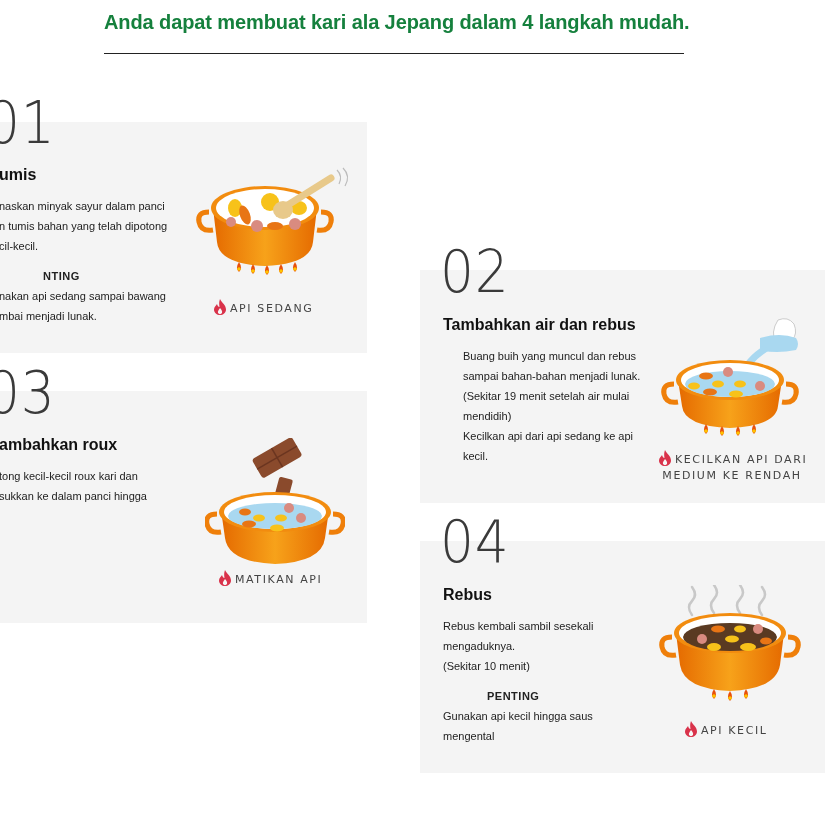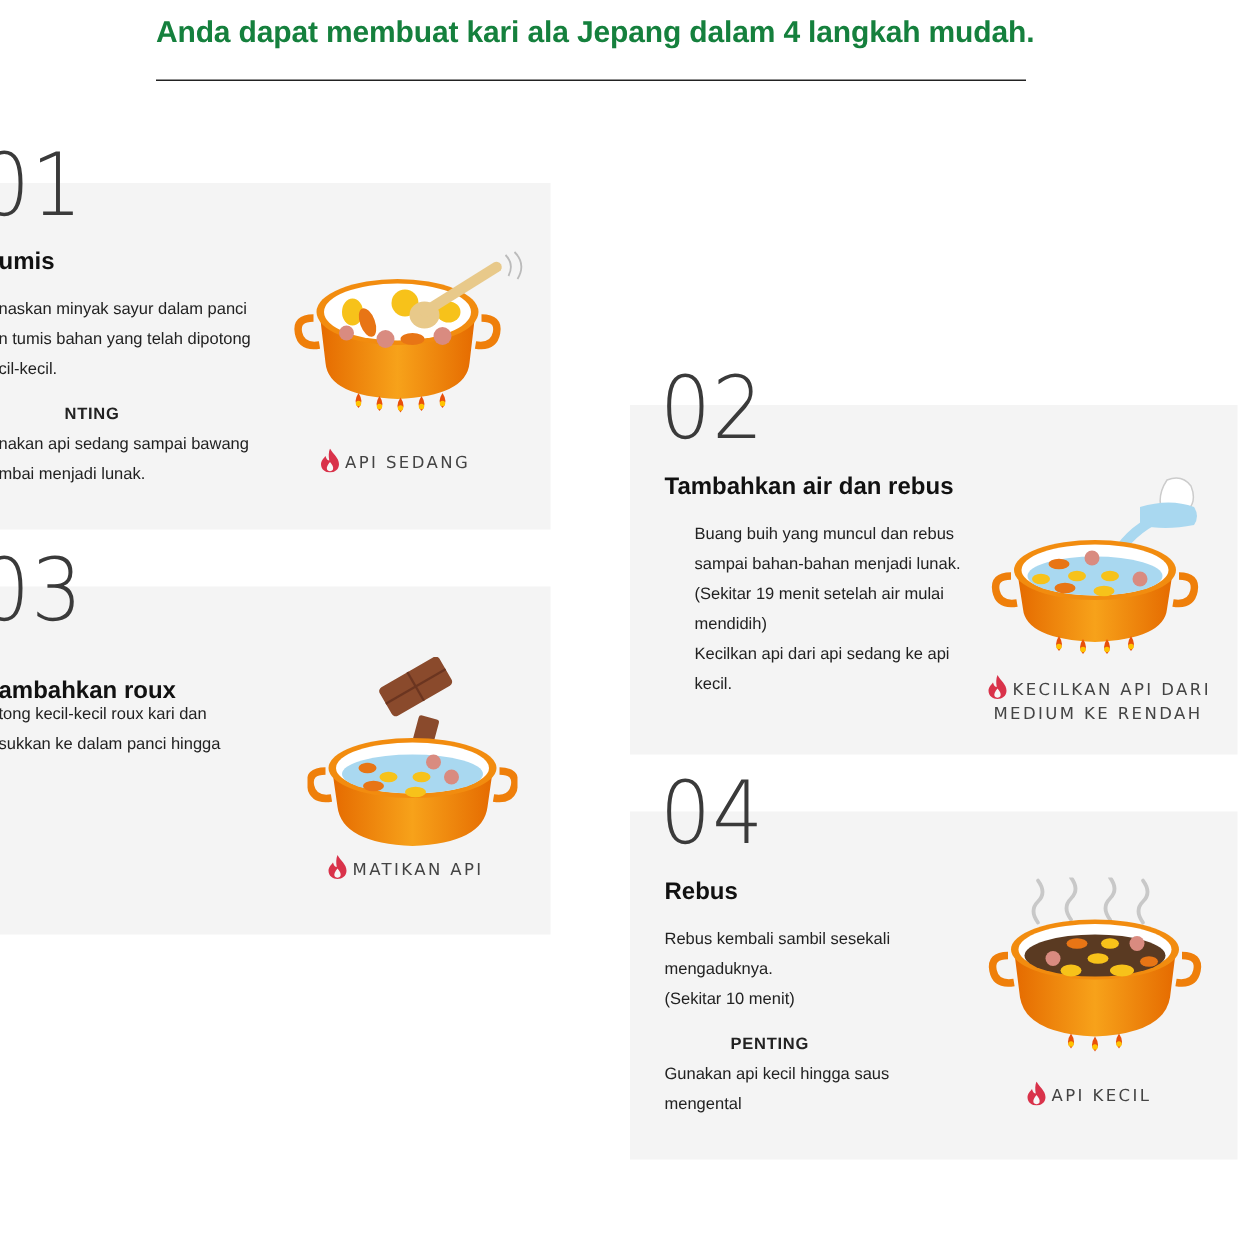--- a/index.html
+++ b/index.html
@@ -95,21 +95,21 @@
 </svg>
 <div class="heat-label" style="left:213px; top:287px;margin-top:12px;">
   <svg class="flame" width="14" height="16" viewBox="0 0 14 16">
       <path d="M7 0 C9 4 13 6 13 10.5 C13 14 10 16 7 16 C4 16 1 14 1 10.5 C1 8 3 6.5 4 5 C4.5 7 5.5 8 6.5 8 C6 5 6 2.5 7 0Z" fill="#d9324a"></path>
       <path d="M7 9 C8.5 11 9.5 12 9 14 C8 15.5 6 15.5 5 14 C4.5 12.5 5.5 11 7 9Z" fill="#f7f7f7"></path>
     </svg><span>API SEDANG</span>
 </div>
 
 <div class="panel" style="left:0; top:391px; width:367px; height:232px;"></div>
 <div class="step-num" style="left:-14px; top:364px;">03</div>
-<div class="step-title" style="left:-1px; top:436px;margin-top:16px;">ambahkan roux</div>
+<div class="step-title" style="left:-1px; top:436px;">ambahkan roux</div>
 <div class="step-body" style="left:-1px; top:466px;">
   <span class="line">tong kecil-kecil roux kari dan</span>
   <span class="line">sukkan ke dalam panci hingga</span>
 </div>
 
 <svg class="illus" style="left:205px; top:438px;" width="140" height="130" viewBox="0 0 140 130">
   <defs>
     <linearGradient id="potg3" x1="0" x2="1" y1="0" y2="0">
       <stop offset="0" stop-color="#e56a00"></stop>
         <stop offset="0.5" stop-color="#f7a21a"></stop>

